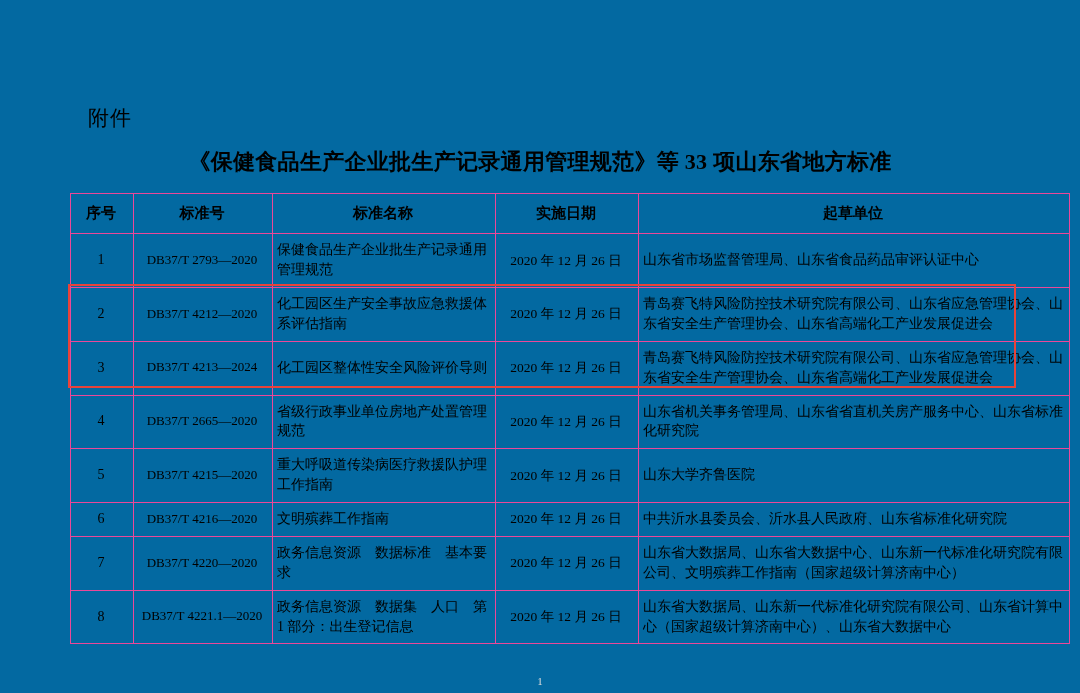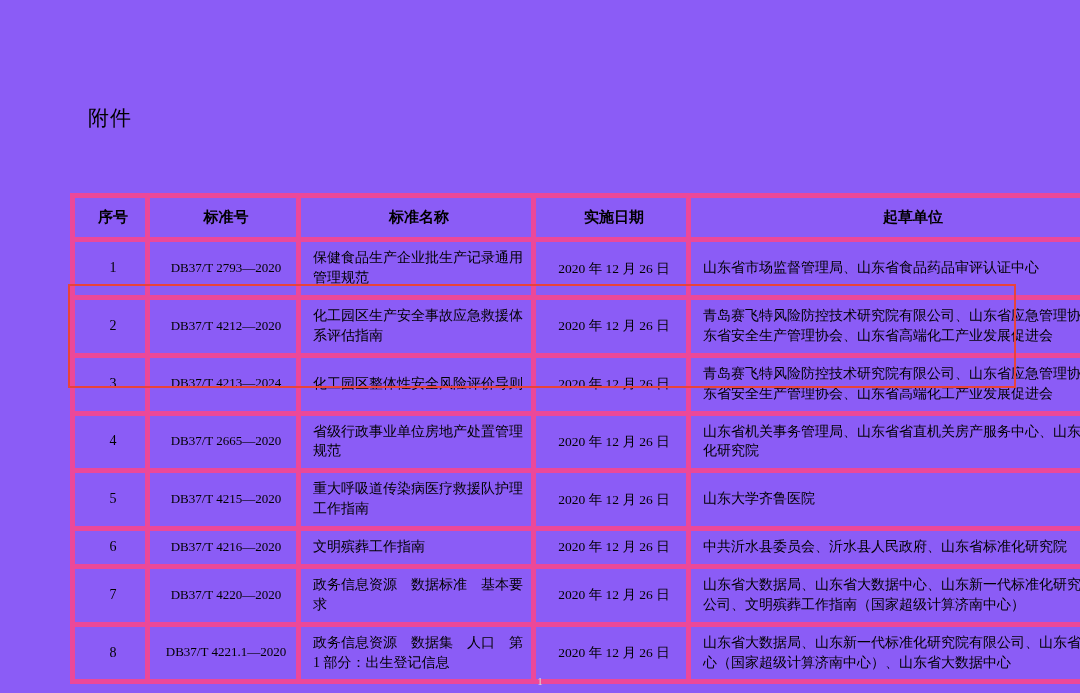--- a/index.html
+++ b/index.html
@@ -13,21 +13,21 @@
     font-family: "Liberation Serif", "DejaVu Serif", serif;
     color: #000000;
     position: relative;
     overflow: hidden;
   }
   .page {
     position: absolute;
     left: 0; top: 0;
     width: 1080px;
     height: 693px;
-    background: #8b5cf6;
+    background: #0369a1;
   }
   .attachment-label {
     position: absolute;
     left: 88px;
     top: 104px;
     font-size: 21px;
     letter-spacing: 1px;
     font-family: "Liberation Serif", "DejaVu Serif", serif;
     font-weight: 400;
   }
@@ -48,22 +48,22 @@
     top: 193px;
     width: 944px;
   }
   table.std {
     border-collapse: collapse;
     width: 944px;
     table-layout: fixed;
     font-size: 13.5px;
   }
   table.std th, table.std td {
-    border: 5px solid #ec4899;
-    padding: 6px 6px 7px 12px;
+    border: 1px solid #ec4899;
+    padding: 6px 6px 7px 4px;
     vertical-align: middle;
     line-height: 1.42;
     font-weight: normal;
   }
   table.std thead th {
     text-align: center;
     font-size: 15px;
     font-weight: bold;
     padding-top: 9px;
     padding-bottom: 9px;
@@ -100,20 +100,21 @@
     color: #dcdcdc;
   }
 </style>
 </head>
 <body>
 
 <div class="page">
 
   <div class="attachment-label">附件</div>
 
+  <div class="doc-title">《保健食品生产企业批生产记录通用管理规范》等 33 项山东省地方标准</div>
 
   <div class="table-wrap">
     <table class="std">
       <thead>
         <tr>
           <th class="c-no">序号</th>
           <th class="c-code">标准号</th>
           <th class="c-name" style="text-align:center;">标准名称</th>
           <th class="c-date">实施日期</th>
           <th class="c-org" style="text-align:center;">起草单位</th>

